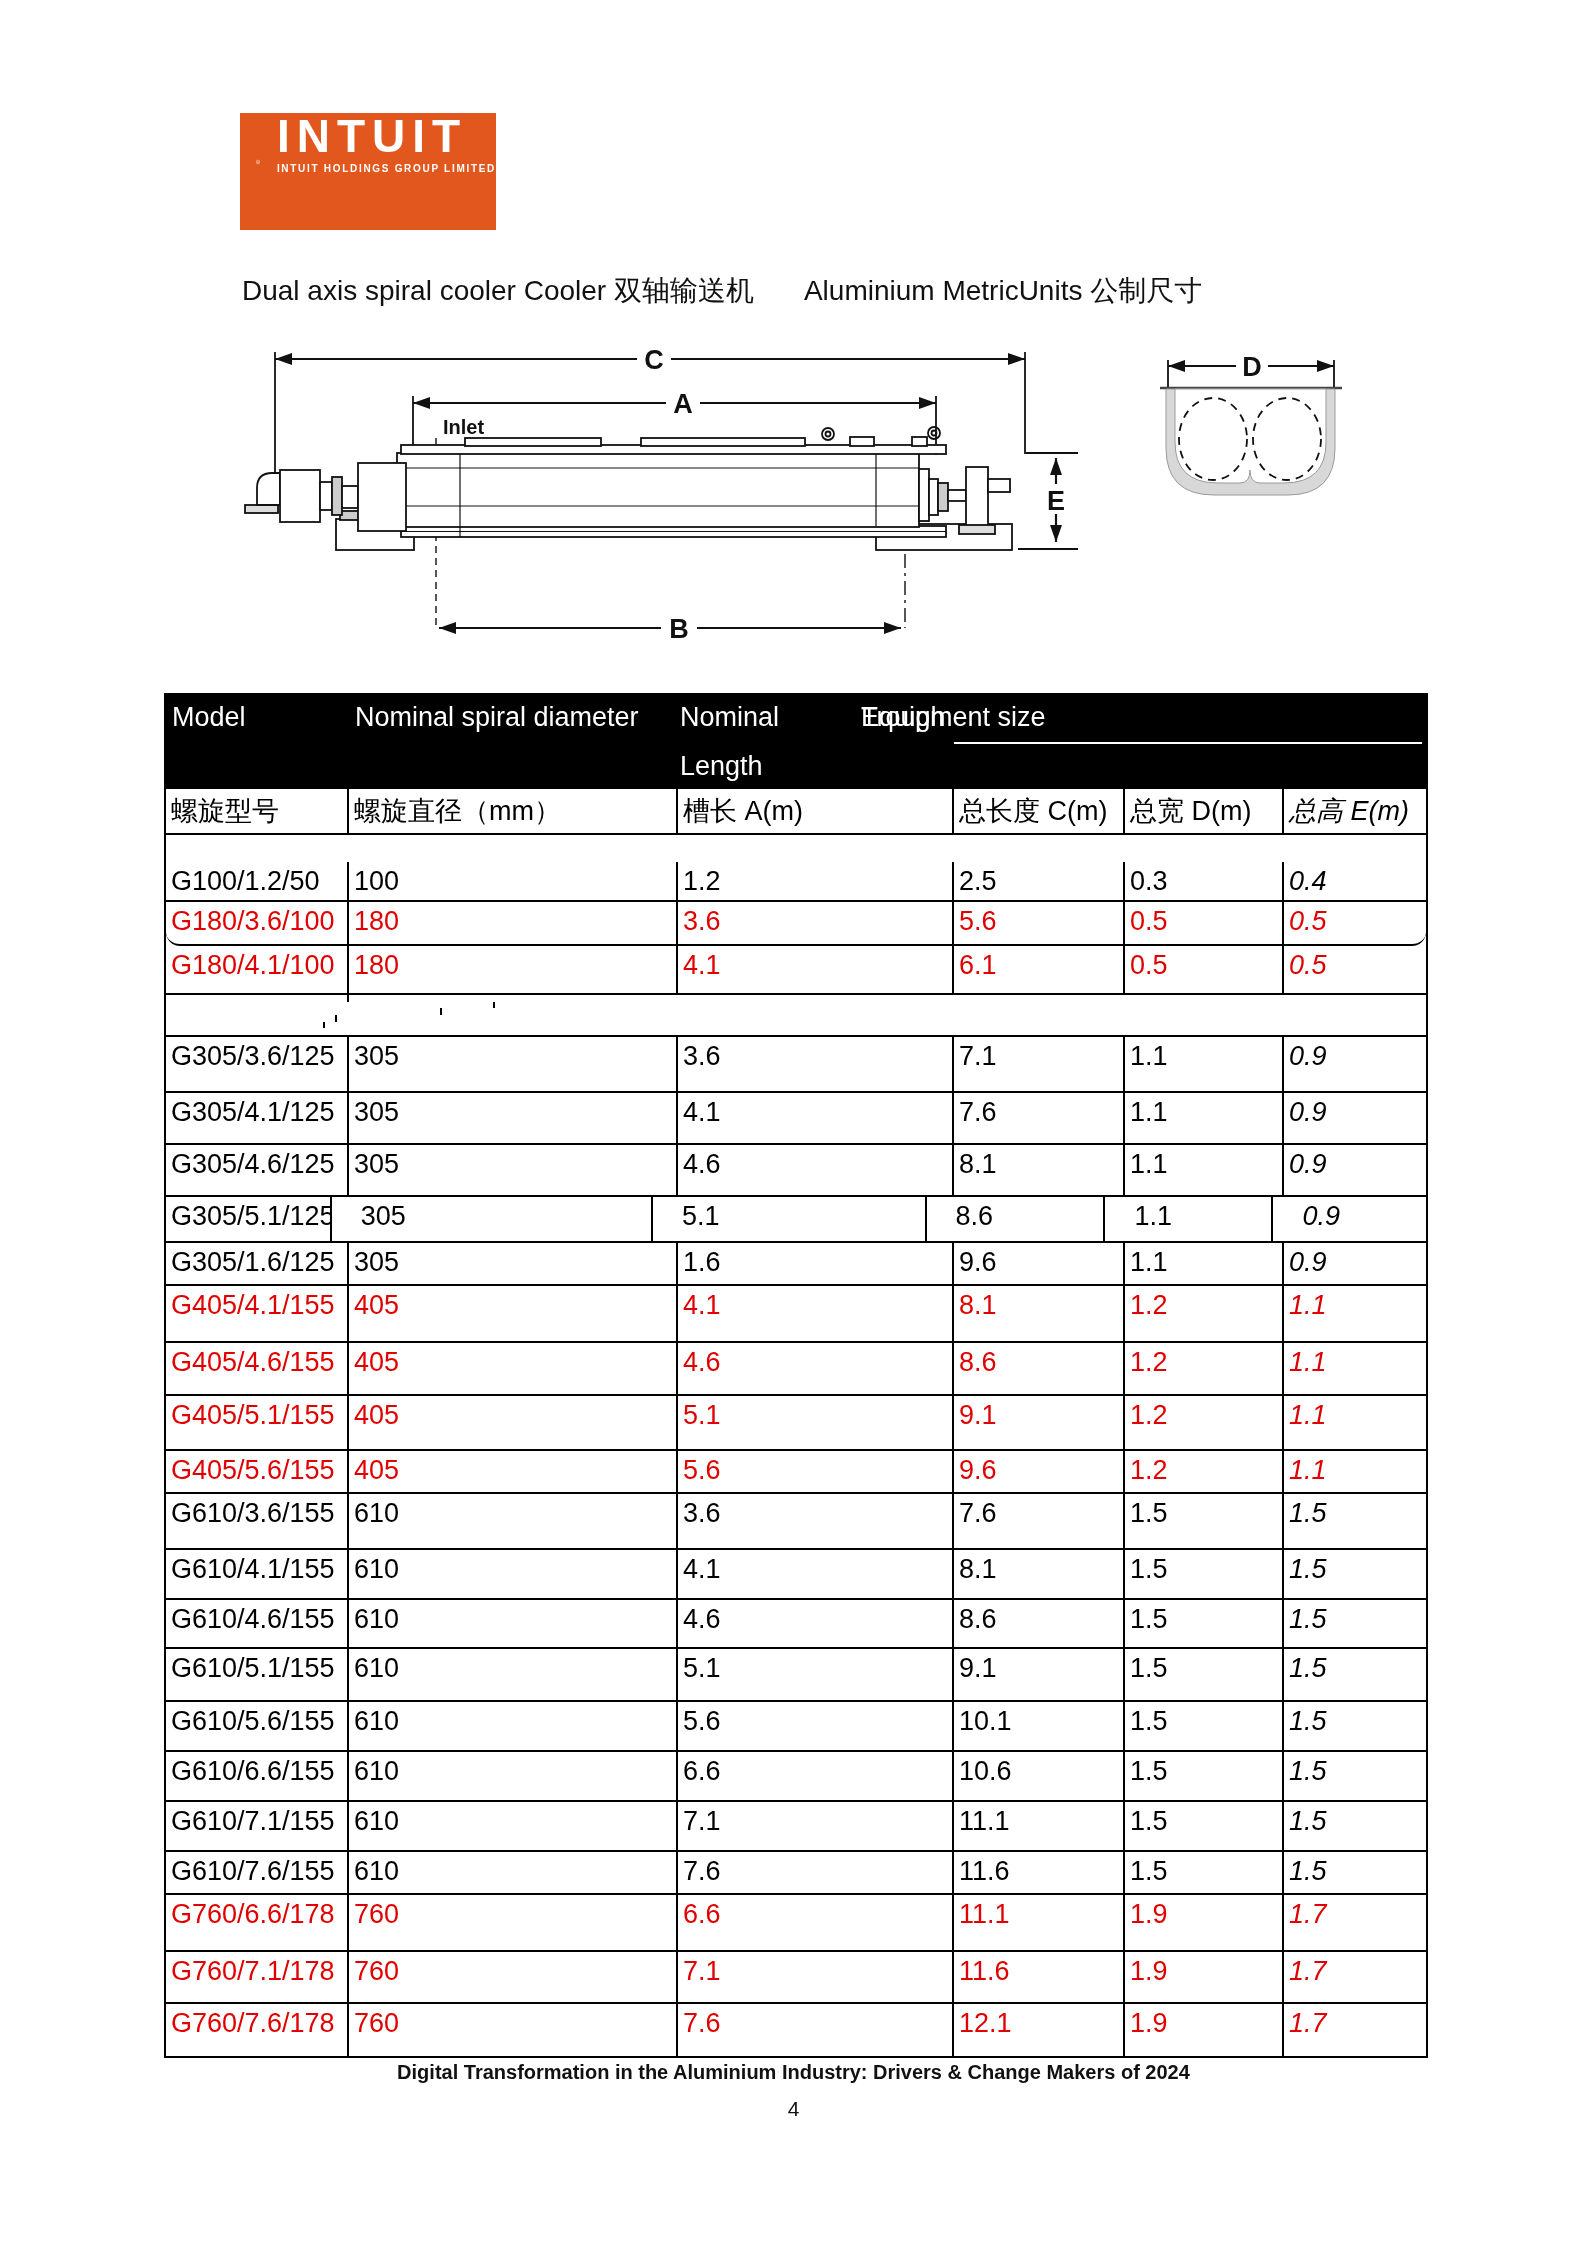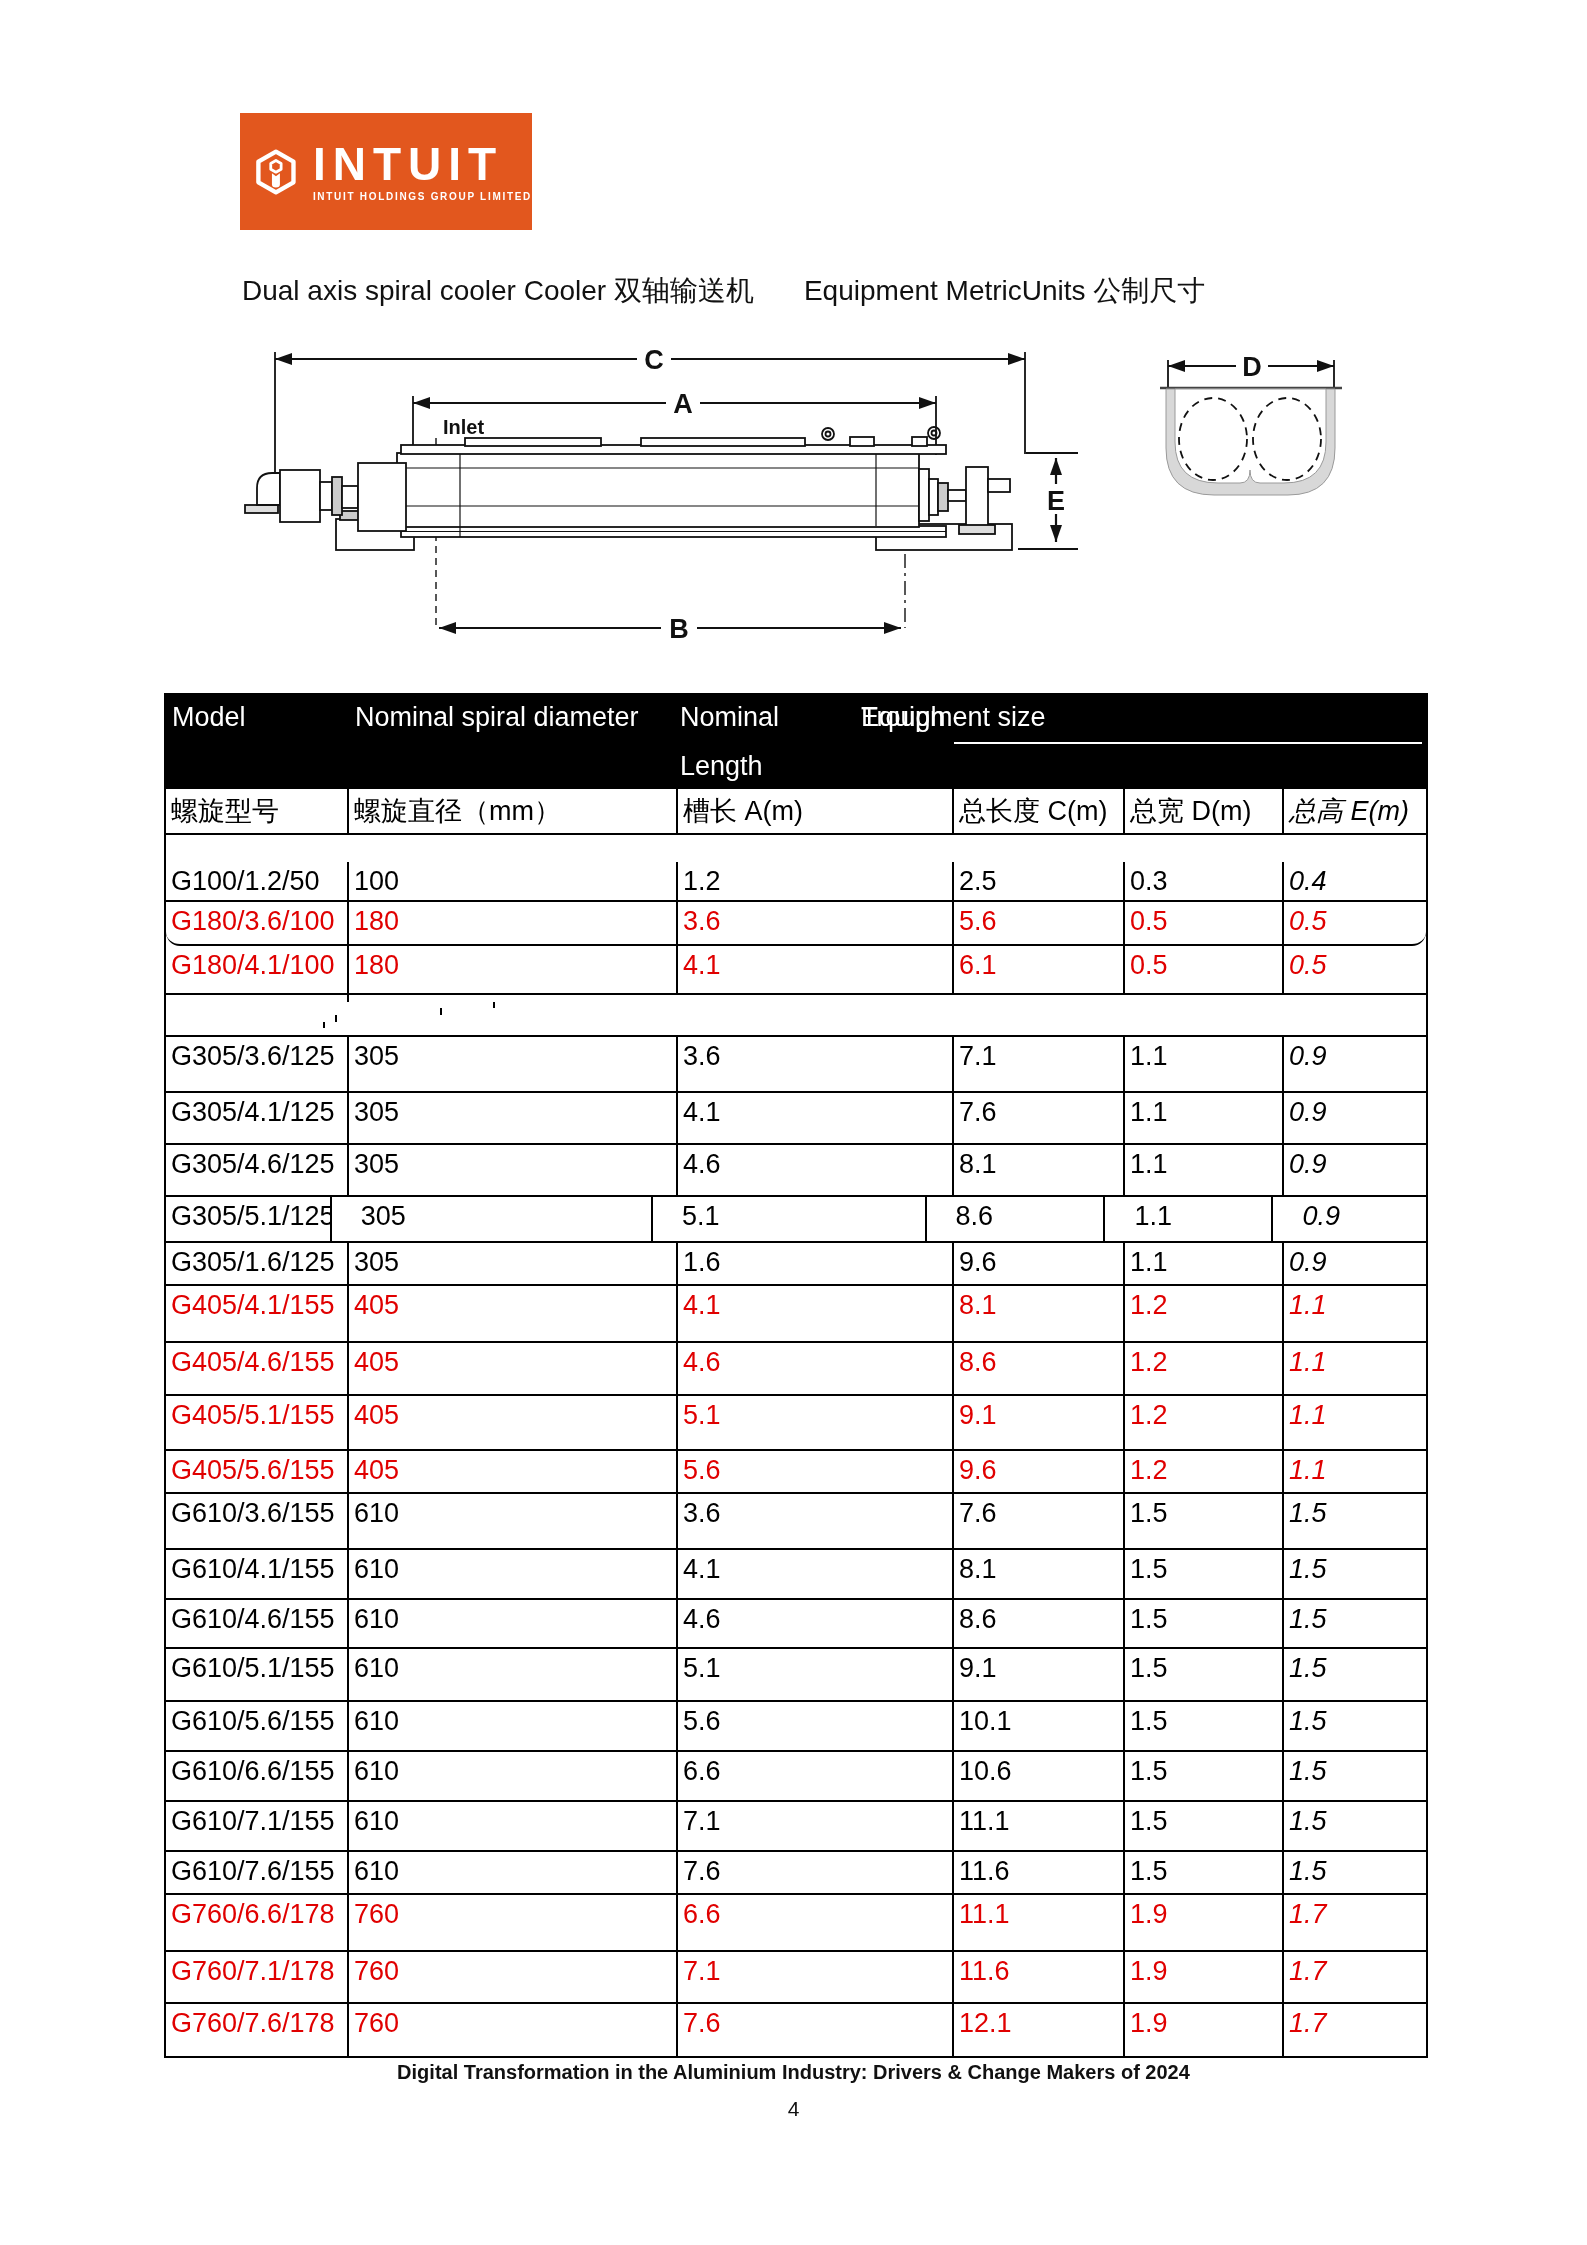--- a/index.html
+++ b/index.html
@@ -1,21 +1,21 @@
 <!DOCTYPE html>
 <html><head>
 <meta charset="utf-8">
 <style>
   html,body{margin:0;padding:0;background:#fff;}
   .page{position:relative;width:1587px;height:2245px;background:#fff;overflow:hidden;
         font-family:"Liberation Sans","DejaVu Sans",sans-serif;color:#000;}
 
   
-  .logo{position:absolute;left:240px;top:113px;width:292px;height:117px;background:#E2571E;
-        display:flex;align-items:center;padding-left:16px;box-sizing:border-box;}
+  .logo{position:absolute;left:240px;top:113px;width:256px;height:117px;background:#E2571E;
+        display:flex;padding-left:16px;box-sizing:border-box;}
   .logo-text{margin-left:17px;color:#fff;}
   .brand{font-size:46px;font-weight:bold;letter-spacing:7px;line-height:1;}
   .logo-sub{font-size:10px;font-weight:bold;letter-spacing:1.7px;margin-top:4px;white-space:nowrap;}
 
   
   .title{position:absolute;left:242px;top:272px;font-size:28px;white-space:nowrap;color:#111;}
   .title-gap{display:inline-block;width:50px;}
 
   
   .diagram{position:absolute;left:160px;top:322px;width:1280px;height:348px;}
@@ -57,21 +57,21 @@
       <path d="M50,4 L94,29 V81 L50,106 L6,81 V29 Z" fill="none" stroke="#fff" stroke-width="11" stroke-linejoin="round"></path>
       <path d="M50,26 L63,33.5 V48 L50,55.5 L37,48 V33.5 Z" fill="none" stroke="#fff" stroke-width="7" stroke-linejoin="round"></path>
       <path d="M40,58 L50,65.5 L60,58 V86 Q60,94 50,94 Q40,94 40,86 Z" fill="#fff"></path>
     </svg>
     <div class="logo-text">
       <div class="brand">INTUIT</div>
       <div class="logo-sub">INTUIT HOLDINGS GROUP LIMITED</div>
     </div>
   </div>
 
-  <div class="title"><span>Dual axis spiral cooler Cooler 双轴输送机</span><span class="title-gap"></span><span>Equipment MetricUnits  公制尺寸</span></div>
+  <div class="title"><span>Dual axis spiral cooler Cooler 双轴输送机</span><span class="title-gap"></span><span>Aluminium MetricUnits  公制尺寸</span></div>
 
   <svg class="diagram" viewBox="0 0 1280 348">
     <g stroke="#111" stroke-width="1.8" fill="none">
 
       <line x1="115" y1="30" x2="115" y2="152"></line>
       <line x1="865" y1="30" x2="865" y2="132"></line>
       <line x1="115" y1="37" x2="865" y2="37" stroke-width="2.2"></line>
       <polygon points="115,37 132,31 132,43" fill="#111" stroke="none"></polygon>
       <polygon points="865,37 848,31 848,43" fill="#111" stroke="none"></polygon>
       <rect x="477" y="20" width="34" height="32" fill="#fff" stroke="none"></rect>

